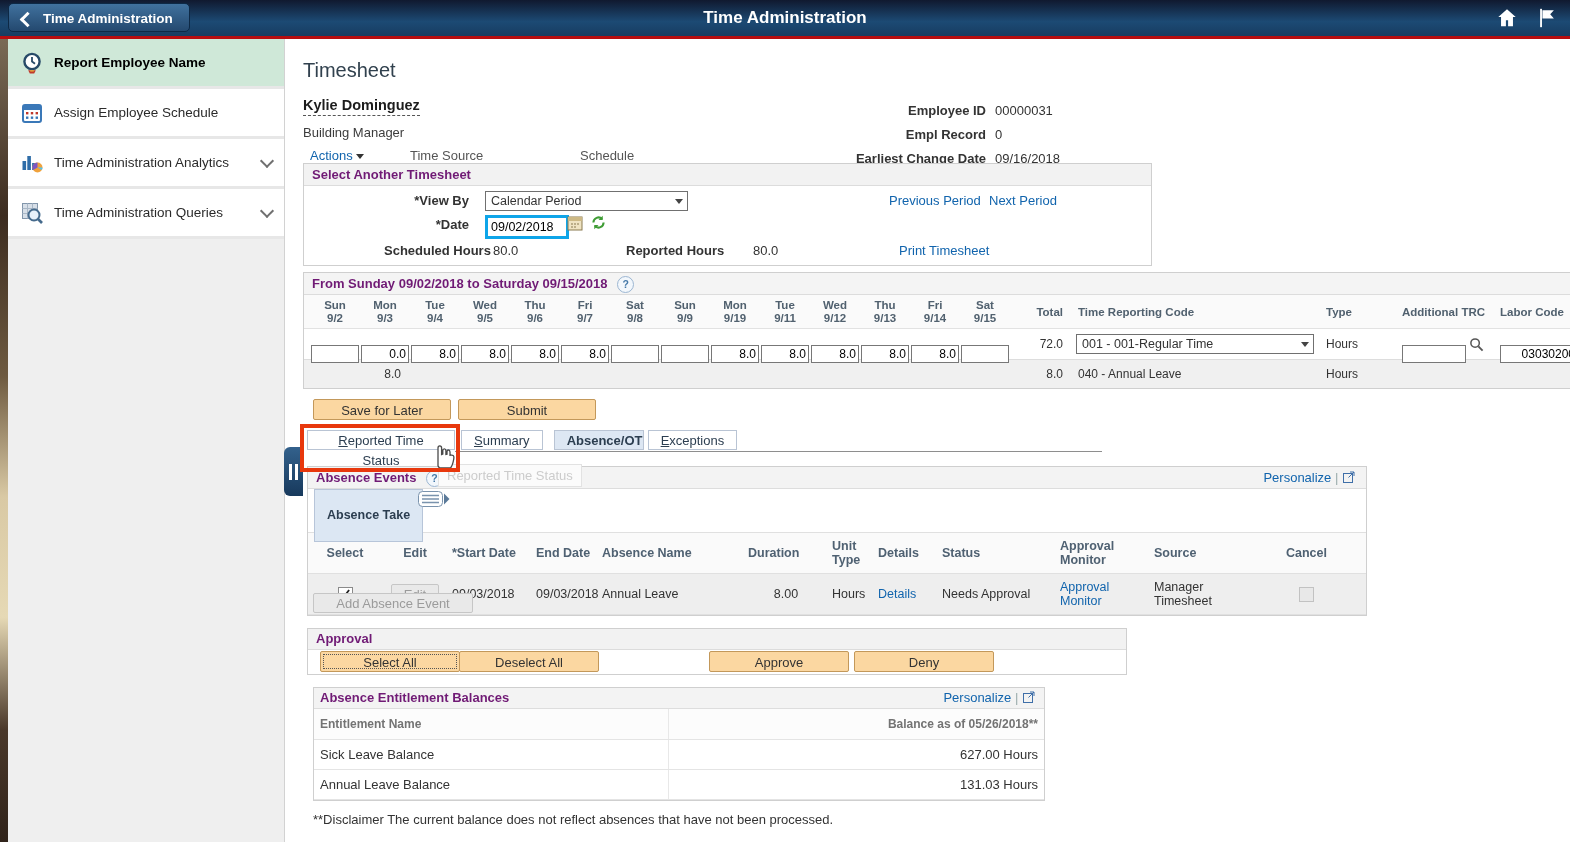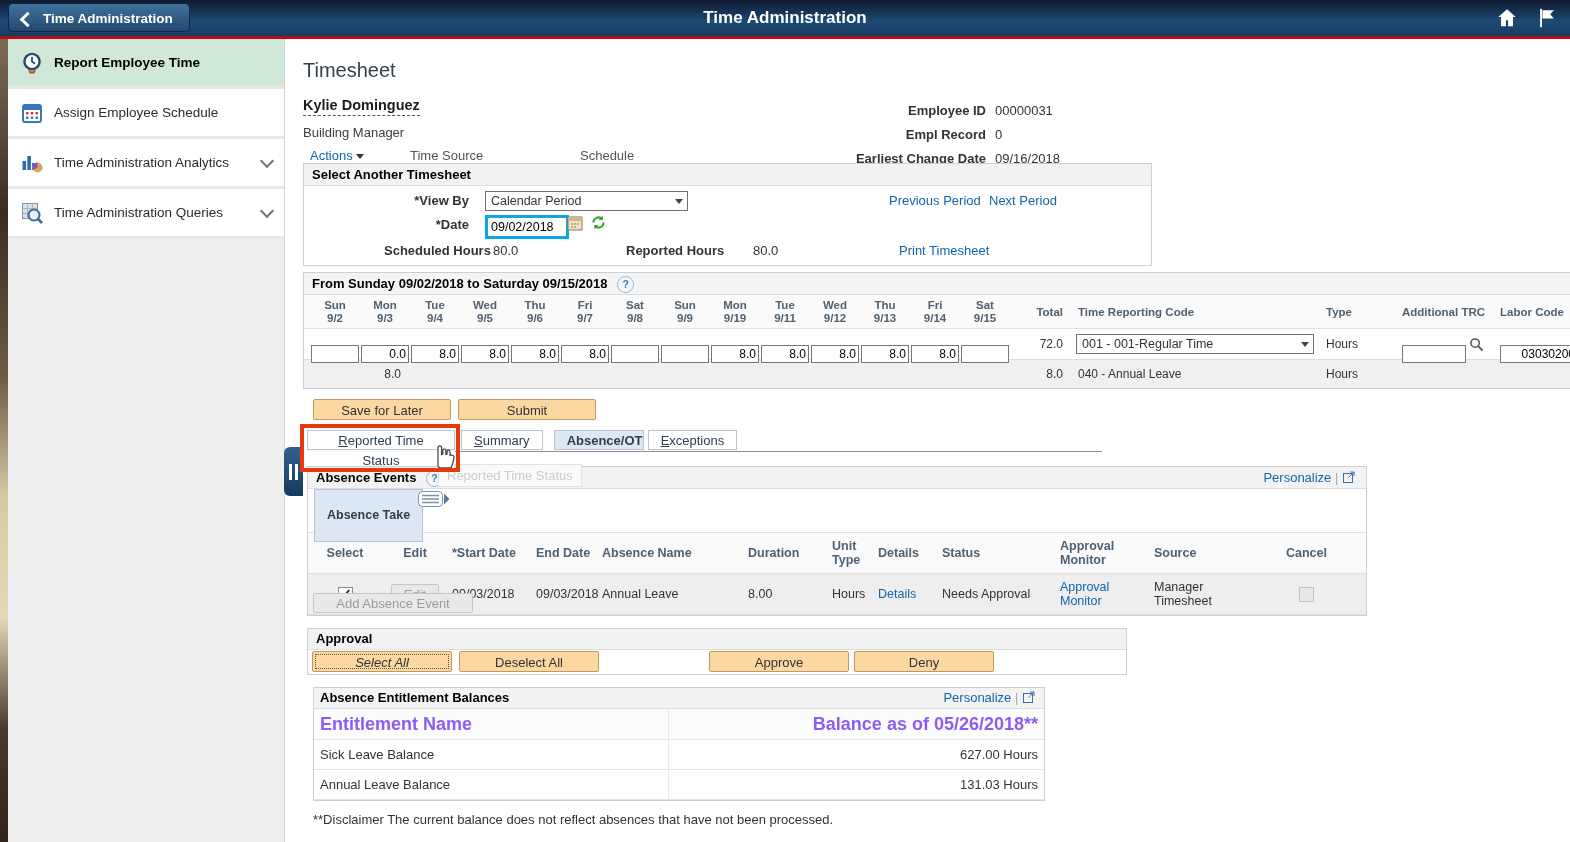--- a/index.html
+++ b/index.html
@@ -28,21 +28,21 @@
   .side-item{position:relative;height:47px;background:#fff;border-bottom:3px solid #e7e7e7;
     display:flex;align-items:center;padding:0 12px;font-size:13.5px;color:#2b2b2b;cursor:pointer;}
   .side-item.active{background:#cfe8d8;font-weight:bold;color:#000;}
   .side-ico{width:24px;height:24px;margin-right:10px;flex:0 0 auto;}
   .side-chev{margin-left:auto;width:8px;height:8px;border-right:2px solid #707070;
     border-bottom:2px solid #707070;transform:rotate(45deg);margin-top:-4px;}
 
   
   .main{position:absolute;left:286px;top:39px;width:1530px;height:803px;background:#fff;overflow:hidden;}
   .abs{position:absolute;}
-  .brown{color:#000000;font-weight:bold;}
+  .brown{color:#701a75;font-weight:bold;}
   a.lnk{color:#1164ad;text-decoration:none;cursor:pointer;}
   .lbl{font-weight:bold;color:#333;}
   .help{display:inline-block;width:15px;height:15px;border-radius:50%;border:1px solid #9cb6d2;
     color:#4579a8;background:#f2f7fc;font-size:10.5px;font-weight:bold;text-align:center;
     line-height:15px;vertical-align:middle;cursor:pointer;}
 
   .page-title{left:17px;top:20px;font-size:20px;color:#31414e;}
   .emp-name{left:17px;top:58px;font-size:14.5px;font-weight:bold;color:#1c1c1c;
     border-bottom:1px dashed #555;padding-bottom:2px;cursor:pointer;}
   .emp-job{left:17px;top:86px;color:#3c3c3c;}
@@ -132,21 +132,21 @@
   .arow>div{box-sizing:border-box;padding:4px 4px;}
   .ahead{background:#fafafa;border-bottom:1px solid #e0e0e0;font-size:12.5px;font-weight:bold;
     color:#4f6172;align-items:center;height:40px;}
   .adata{background:#eeeeee;border-bottom:1px solid #e0e0e0;font-size:12.5px;align-items:center;height:40px;}
   .ca{width:74px;flex:0 0 74px;text-align:center;}
   .cb2{width:66px;flex:0 0 66px;text-align:center;}
   .cc{width:84px;flex:0 0 84px;}
   .cd{width:66px;flex:0 0 66px;}
   .ce{width:146px;flex:0 0 146px;}
   .cf{width:84px;flex:0 0 84px;}
-  .cf.v{text-align:left;}
+  .cf.v{text-align:center;}
   .cg{width:46px;flex:0 0 46px;}
   .ch{width:64px;flex:0 0 64px;}
   .ci{width:118px;flex:0 0 118px;}
   .cj{width:94px;flex:0 0 94px;}
   .ck{width:100px;flex:0 0 100px;}
   .cl{width:113px;flex:0 0 113px;text-align:center;}
   .cbx{display:inline-block;width:13px;height:13px;background:#fff;border:1px solid #8a8a8a;
     vertical-align:middle;position:relative;cursor:pointer;}
   .cbx svg{position:absolute;left:0;top:-1px;}
   .cbx.dis{background:#e8e8e8;border-color:#c2c2c2;cursor:default;}
@@ -157,21 +157,21 @@
   .apx .btn{position:absolute;top:1px;width:140px;}
 
   
   .blx{left:27px;top:648px;width:732px;}
   .blx-hd{position:relative;height:20px;line-height:20px;background:#f3f3f3;border-bottom:1px solid #ddd;padding:0 6px;}
   .blx-pers{position:absolute;right:8px;top:0;font-size:13px;}
   .brow{display:flex;border-bottom:1px solid #e4e4e4;}
   .brow>div{box-sizing:border-box;padding:0 6px;}
   .bc1{width:355px;flex:0 0 355px;border-right:1px solid #e8e8e8;}
   .bc2{flex:1;text-align:right;}
-  .bhead{height:30px;line-height:30px;font-size:18px;font-weight:bold;color:#8b5cf6;background:#fcfcfc;}
+  .bhead{height:30px;line-height:30px;font-size:12px;font-weight:bold;color:#737373;background:#fcfcfc;}
   .bdata{height:29px;line-height:29px;font-size:13px;color:#333;}
 
   .disclaimer{left:27px;top:773px;font-size:13px;color:#333;}
   .popout{vertical-align:-2px;}
 </style>
 </head>
 <body>
 
 <div class="screen">
 
@@ -193,21 +193,21 @@
 
   <div class="photo-strip"></div>
   <div class="sidebar">
     <div class="side-item active">
       <svg class="side-ico" viewBox="0 0 24 24">
         <circle cx="12" cy="10.5" r="7.6" fill="#fff" stroke="#274a68" stroke-width="2.4"></circle>
         <path d="M12 6v4.5l3 2.2" stroke="#274a68" stroke-width="1.8" fill="none"></path>
         <path d="M8.2 19.2h7.6l-1.6 3.2H9.8z" fill="#c0392b"></path>
         <path d="M10.2 19.2h3.6v1.4h-3.6z" fill="#e8b83a"></path>
       </svg>
-      <span>Report Employee Time</span>
+      <span>Report Employee Name</span>
     </div>
     <div class="side-item">
       <svg class="side-ico" viewBox="0 0 24 24">
         <rect x="3" y="4" width="18" height="17" rx="2" fill="#fff" stroke="#3a78b8" stroke-width="2"></rect>
         <rect x="3" y="4" width="18" height="5" fill="#3a78b8"></rect>
         <g fill="#c0392b">
             <rect x="6" y="11" width="2.4" height="2.4"></rect>
             <rect x="10.8" y="11" width="2.4" height="2.4"></rect>
             <rect x="15.6" y="11" width="2.4" height="2.4"></rect>
           </g>
@@ -523,21 +523,21 @@
           <div class="cl"><span class="cbx dis"></span></div>
         </div>
       </div>
     </div>
 
     <div class="abs btn-dis" style="left:27px;top:554px;width:160px;">Add Absence Event</div>
 
     <div class="abs gbox apx">
       <div class="gbox-hd brown" style="height:20px;line-height:20px;">Approval</div>
       <div class="apx-body">
-        <span class="btn focused" style="left:4px;font-style:italic;">Select All</span>
+        <span class="btn focused" style="left:12px;">Select All</span>
         <span class="btn" style="left:151px;">Deselect All</span>
         <span class="btn" style="left:401px;">Approve</span>
         <span class="btn" style="left:546px;">Deny</span>
       </div>
     </div>
 
     <div class="abs gbox blx">
       <div class="blx-hd">
         <span class="brown">Absence Entitlement Balances</span>
         <span class="blx-pers">

